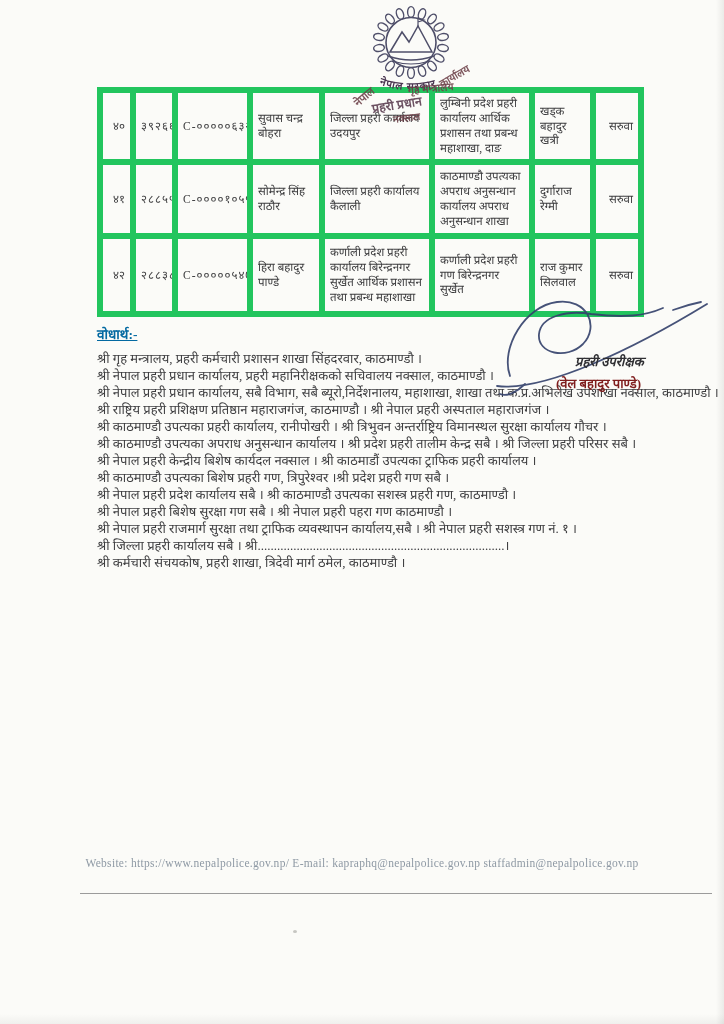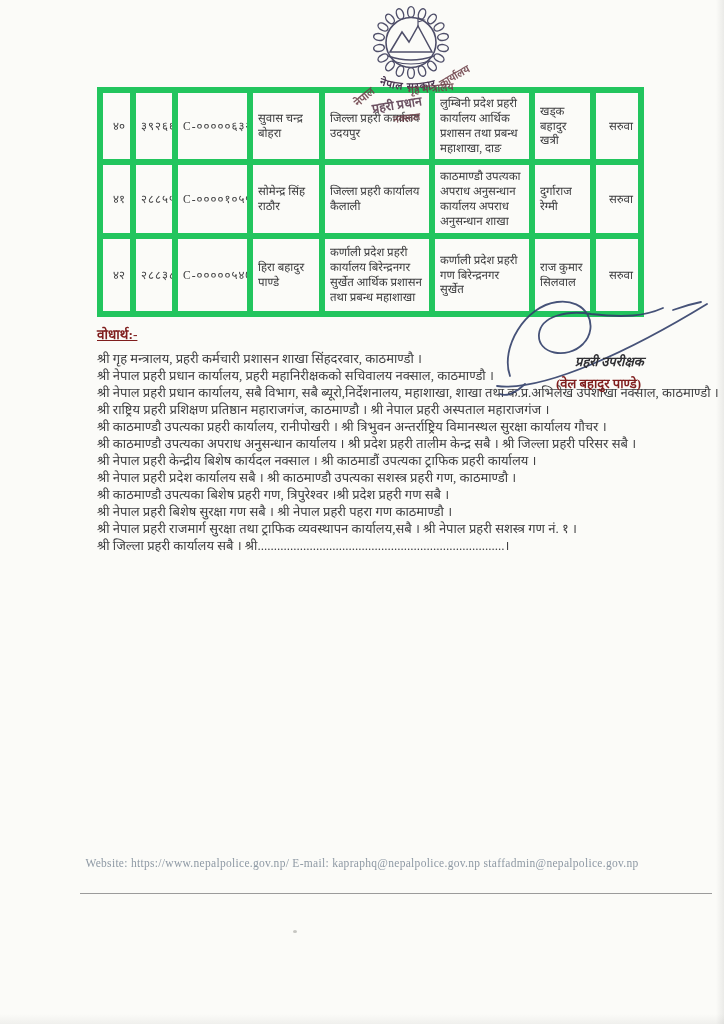--- a/index.html
+++ b/index.html
@@ -26,21 +26,21 @@
   table.doc{position:absolute;left:97px;top:87px;width:541px;border-collapse:collapse;
         table-layout:fixed;z-index:2;}
   table.doc td{border:6px solid #22c55e;vertical-align:middle;padding:2px 5px;
         font-size:11.5px;line-height:1.3;color:#3c3c3e;overflow:hidden;}
   td.c{text-align:right;}
   td.num{font-size:10.5px;letter-spacing:1px;color:#4a4a4c;text-align:center;}
   tr.r0{height:72px;} tr.r1{height:74px;} tr.r2{height:78px;}
 
   
   .bodhartha{position:absolute;left:97px;top:325px;width:620px;z-index:2;}
-  .bodhartha .hd{font-size:13.5px;font-weight:bold;color:#7f1d1d;
+  .bodhartha .hd{font-size:13.5px;font-weight:bold;color:#0369a1;
         text-decoration:underline;margin-bottom:7px;}
   .bodhartha .ln{font-size:13px;line-height:17px;color:#3e3e40;white-space:nowrap;}
 
   
   .sig-svg{position:absolute;left:495px;top:288px;z-index:3;}
   .sig-designation{position:absolute;left:575px;top:352px;font-size:13px;font-weight:bold;
         color:#2f2f33;z-index:4;font-style:italic;}
   .sig-name{position:absolute;left:556px;top:374px;font-size:13px;font-weight:bold;
         color:#7f1d1d;z-index:4;}
 
@@ -149,25 +149,26 @@
 
   <div class="bodhartha">
     <div class="hd">वोधार्थ:-</div>
     <div class="ln">श्री गृह मन्त्रालय, प्रहरी कर्मचारी प्रशासन शाखा सिंहदरवार, काठमाण्डौ ।</div>
     <div class="ln">श्री नेपाल प्रहरी प्रधान कार्यालय, प्रहरी महानिरीक्षकको सचिवालय नक्साल, काठमाण्डौ ।</div>
     <div class="ln">श्री नेपाल प्रहरी प्रधान कार्यालय, सबै विभाग, सबै ब्यूरो,निर्देशनालय, महाशाखा, शाखा तथा क.प्र.अभिलेख उपशाखा नक्साल, काठमाण्डौ ।</div>
     <div class="ln">श्री राष्ट्रिय प्रहरी प्रशिक्षण प्रतिष्ठान महाराजगंज, काठमाण्डौ । श्री नेपाल प्रहरी अस्पताल महाराजगंज ।</div>
     <div class="ln">श्री काठमाण्डौ उपत्यका प्रहरी कार्यालय, रानीपोखरी । श्री त्रिभुवन अन्तर्राष्ट्रिय विमानस्थल सुरक्षा कार्यालय गौचर ।</div>
     <div class="ln">श्री काठमाण्डौ उपत्यका अपराध अनुसन्धान कार्यालय । श्री प्रदेश प्रहरी तालीम केन्द्र सबै । श्री जिल्ला प्रहरी परिसर सबै ।</div>
     <div class="ln">श्री नेपाल प्रहरी केन्द्रीय बिशेष कार्यदल नक्साल । श्री काठमाडौं उपत्यका ट्राफिक प्रहरी कार्यालय ।</div>
+    <div class="ln">श्री काठमाण्डौ उपत्यका बिशेष प्रहरी गण, त्रिपुरेश्वर ।श्री प्रदेश प्रहरी गण सबै ।</div>
     <div class="ln">श्री नेपाल प्रहरी प्रदेश कार्यालय सबै  । श्री काठमाण्डौ उपत्यका सशस्त्र प्रहरी गण, काठमाण्डौ ।</div>
-    <div class="ln">श्री काठमाण्डौ उपत्यका बिशेष प्रहरी गण, त्रिपुरेश्वर ।श्री प्रदेश प्रहरी गण सबै ।</div>
     <div class="ln">श्री नेपाल प्रहरी बिशेष सुरक्षा गण सबै । श्री नेपाल प्रहरी पहरा गण काठमाण्डौ ।</div>
     <div class="ln">श्री नेपाल प्रहरी राजमार्ग सुरक्षा तथा ट्राफिक व्यवस्थापन कार्यालय,सबै । श्री नेपाल प्रहरी सशस्त्र गण नं. १ ।</div>
     <div class="ln">श्री जिल्ला प्रहरी कार्यालय सबै  । श्री............................................................................।</div>
+    <div class="ln">श्री कर्मचारी संचयकोष, प्रहरी शाखा, त्रिदेवी मार्ग ठमेल, काठमाण्डौ ।</div>
   </div>
 
   <svg class="sig-svg" width="225" height="110" viewBox="0 0 225 110">
     <g stroke="#33406b" stroke-width="1.8" fill="none" stroke-linecap="round" opacity="0.9">
       <path d="M 15 88 C 5 60 30 18 62 14 C 92 10 105 38 88 56 C 72 72 42 66 44 46 C 46 28 72 22 96 26 C 130 30 150 28 168 20"></path>
       <path d="M 178 22 C 186 19 196 16 206 14"></path>
       <path d="M 2 98 C 50 104 140 60 212 16"></path>
       <path d="M 30 96 C 22 104 12 109 5 106"></path>
     </g>
   </svg>

